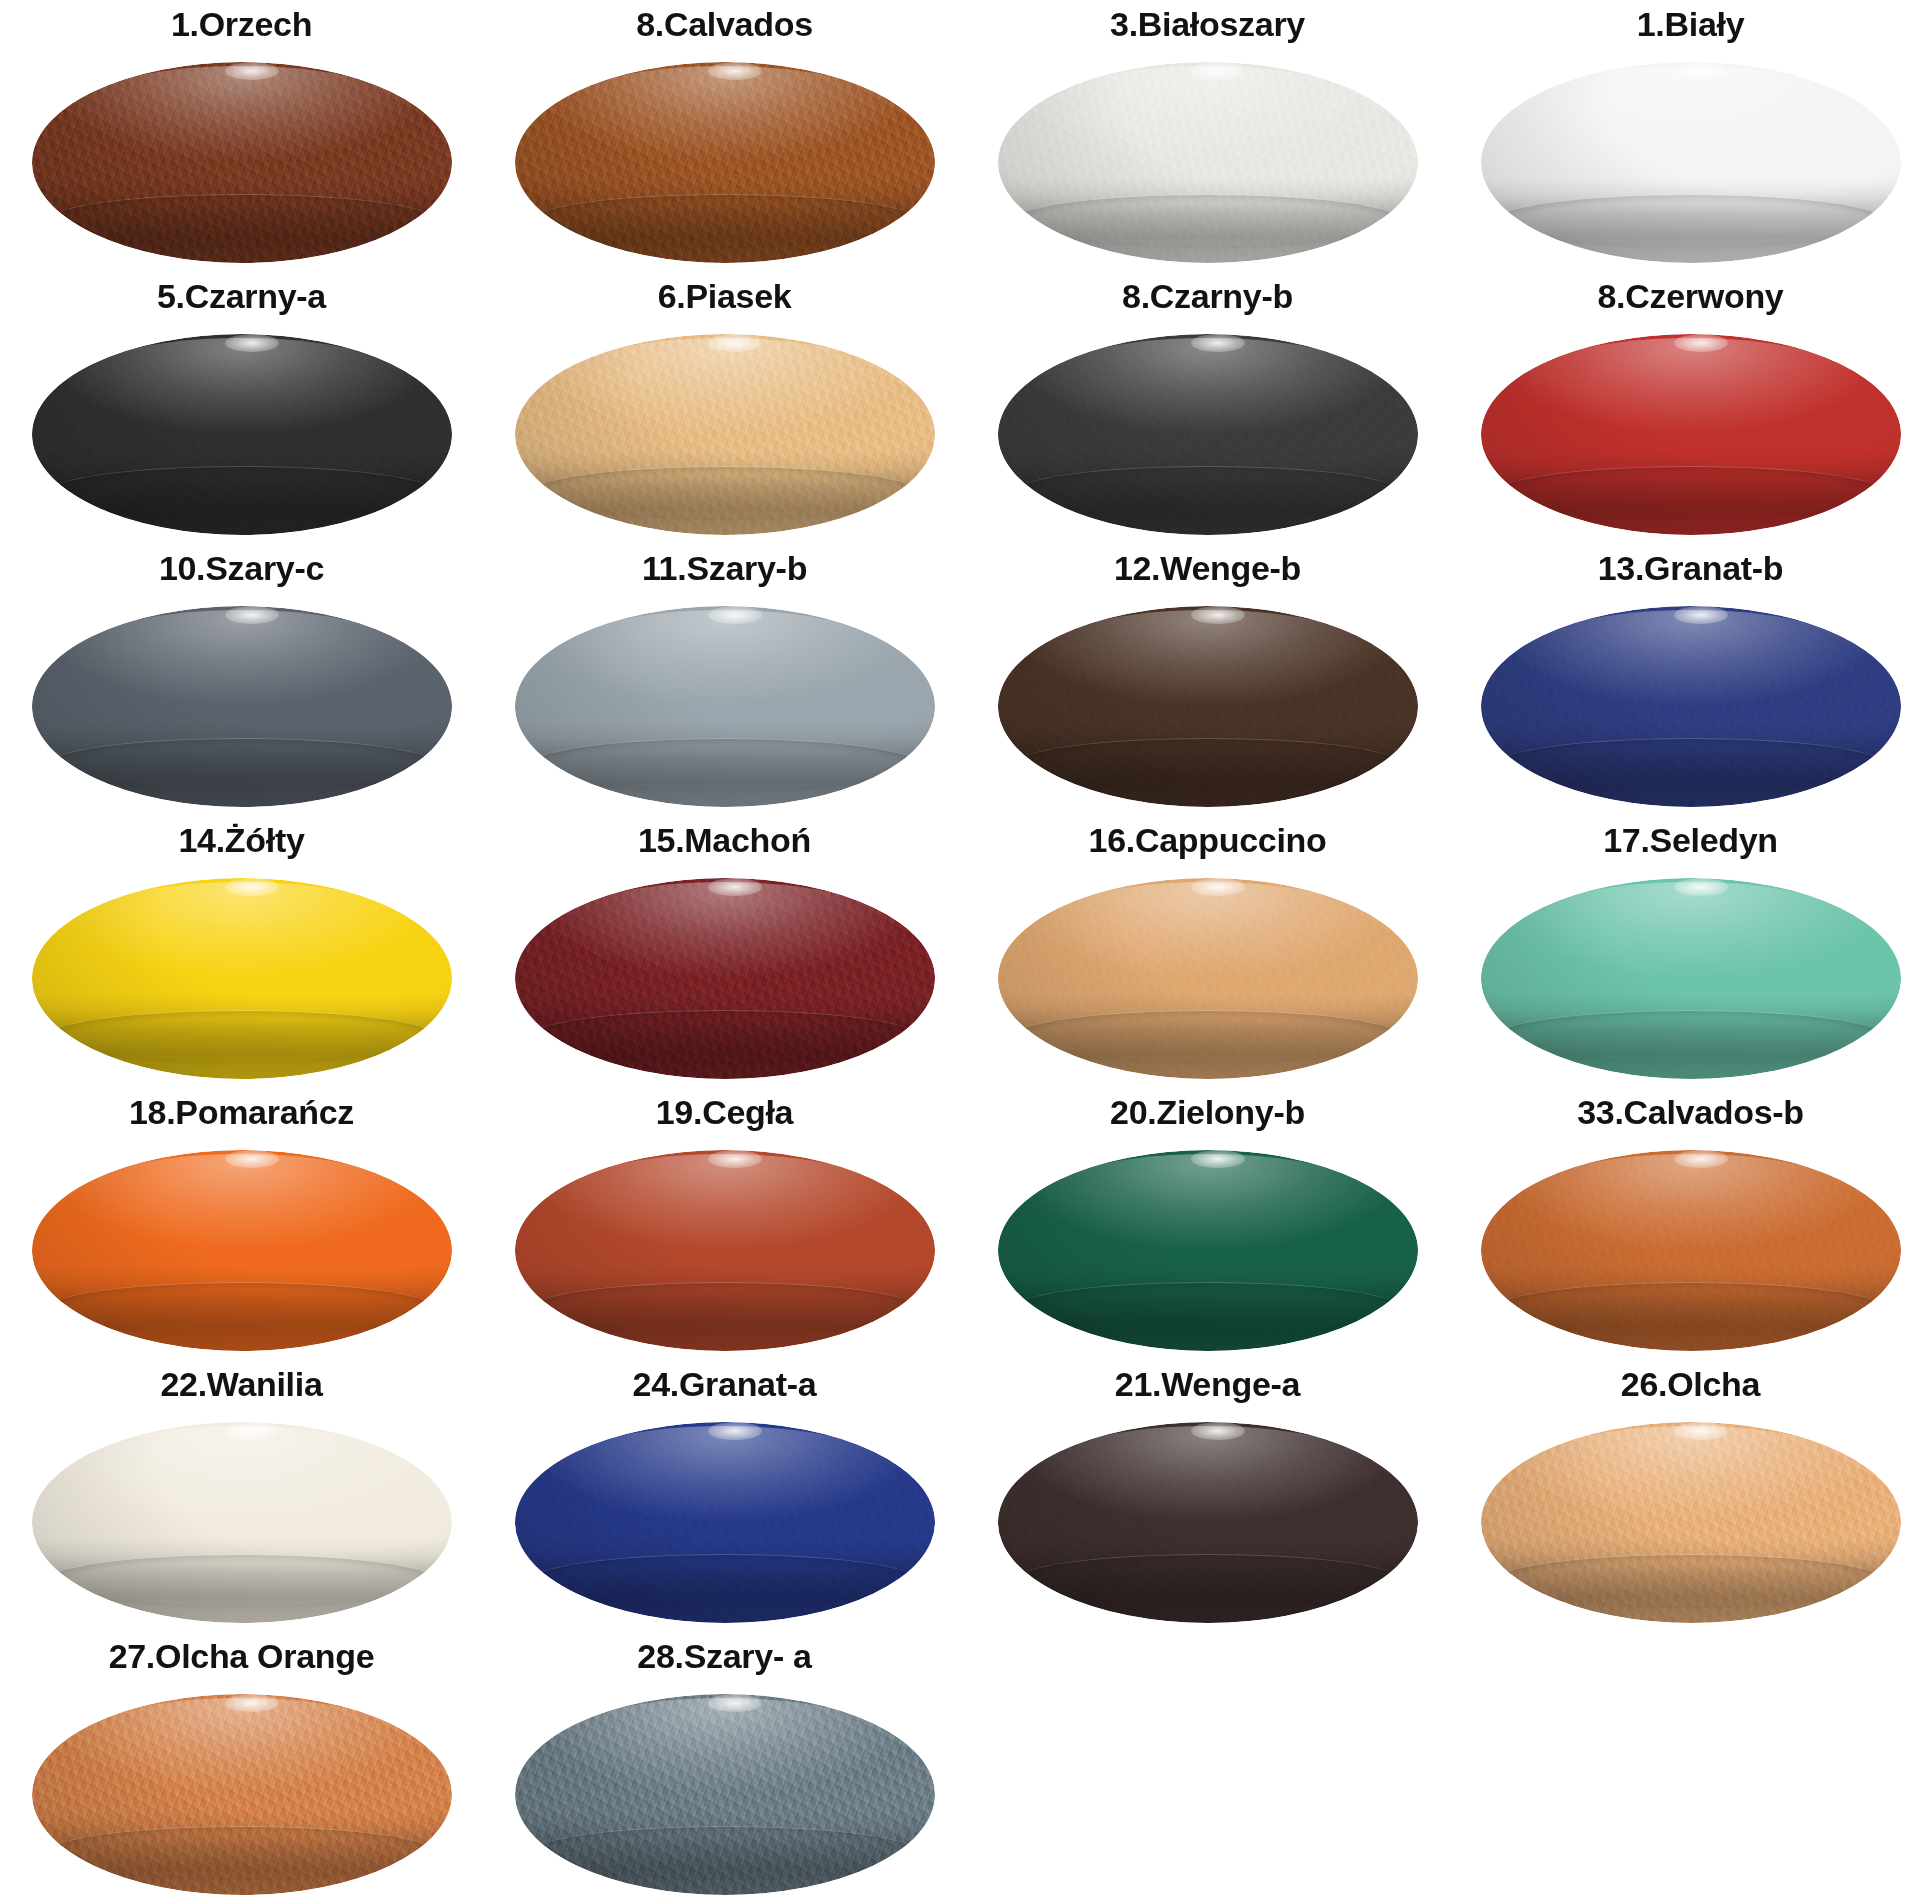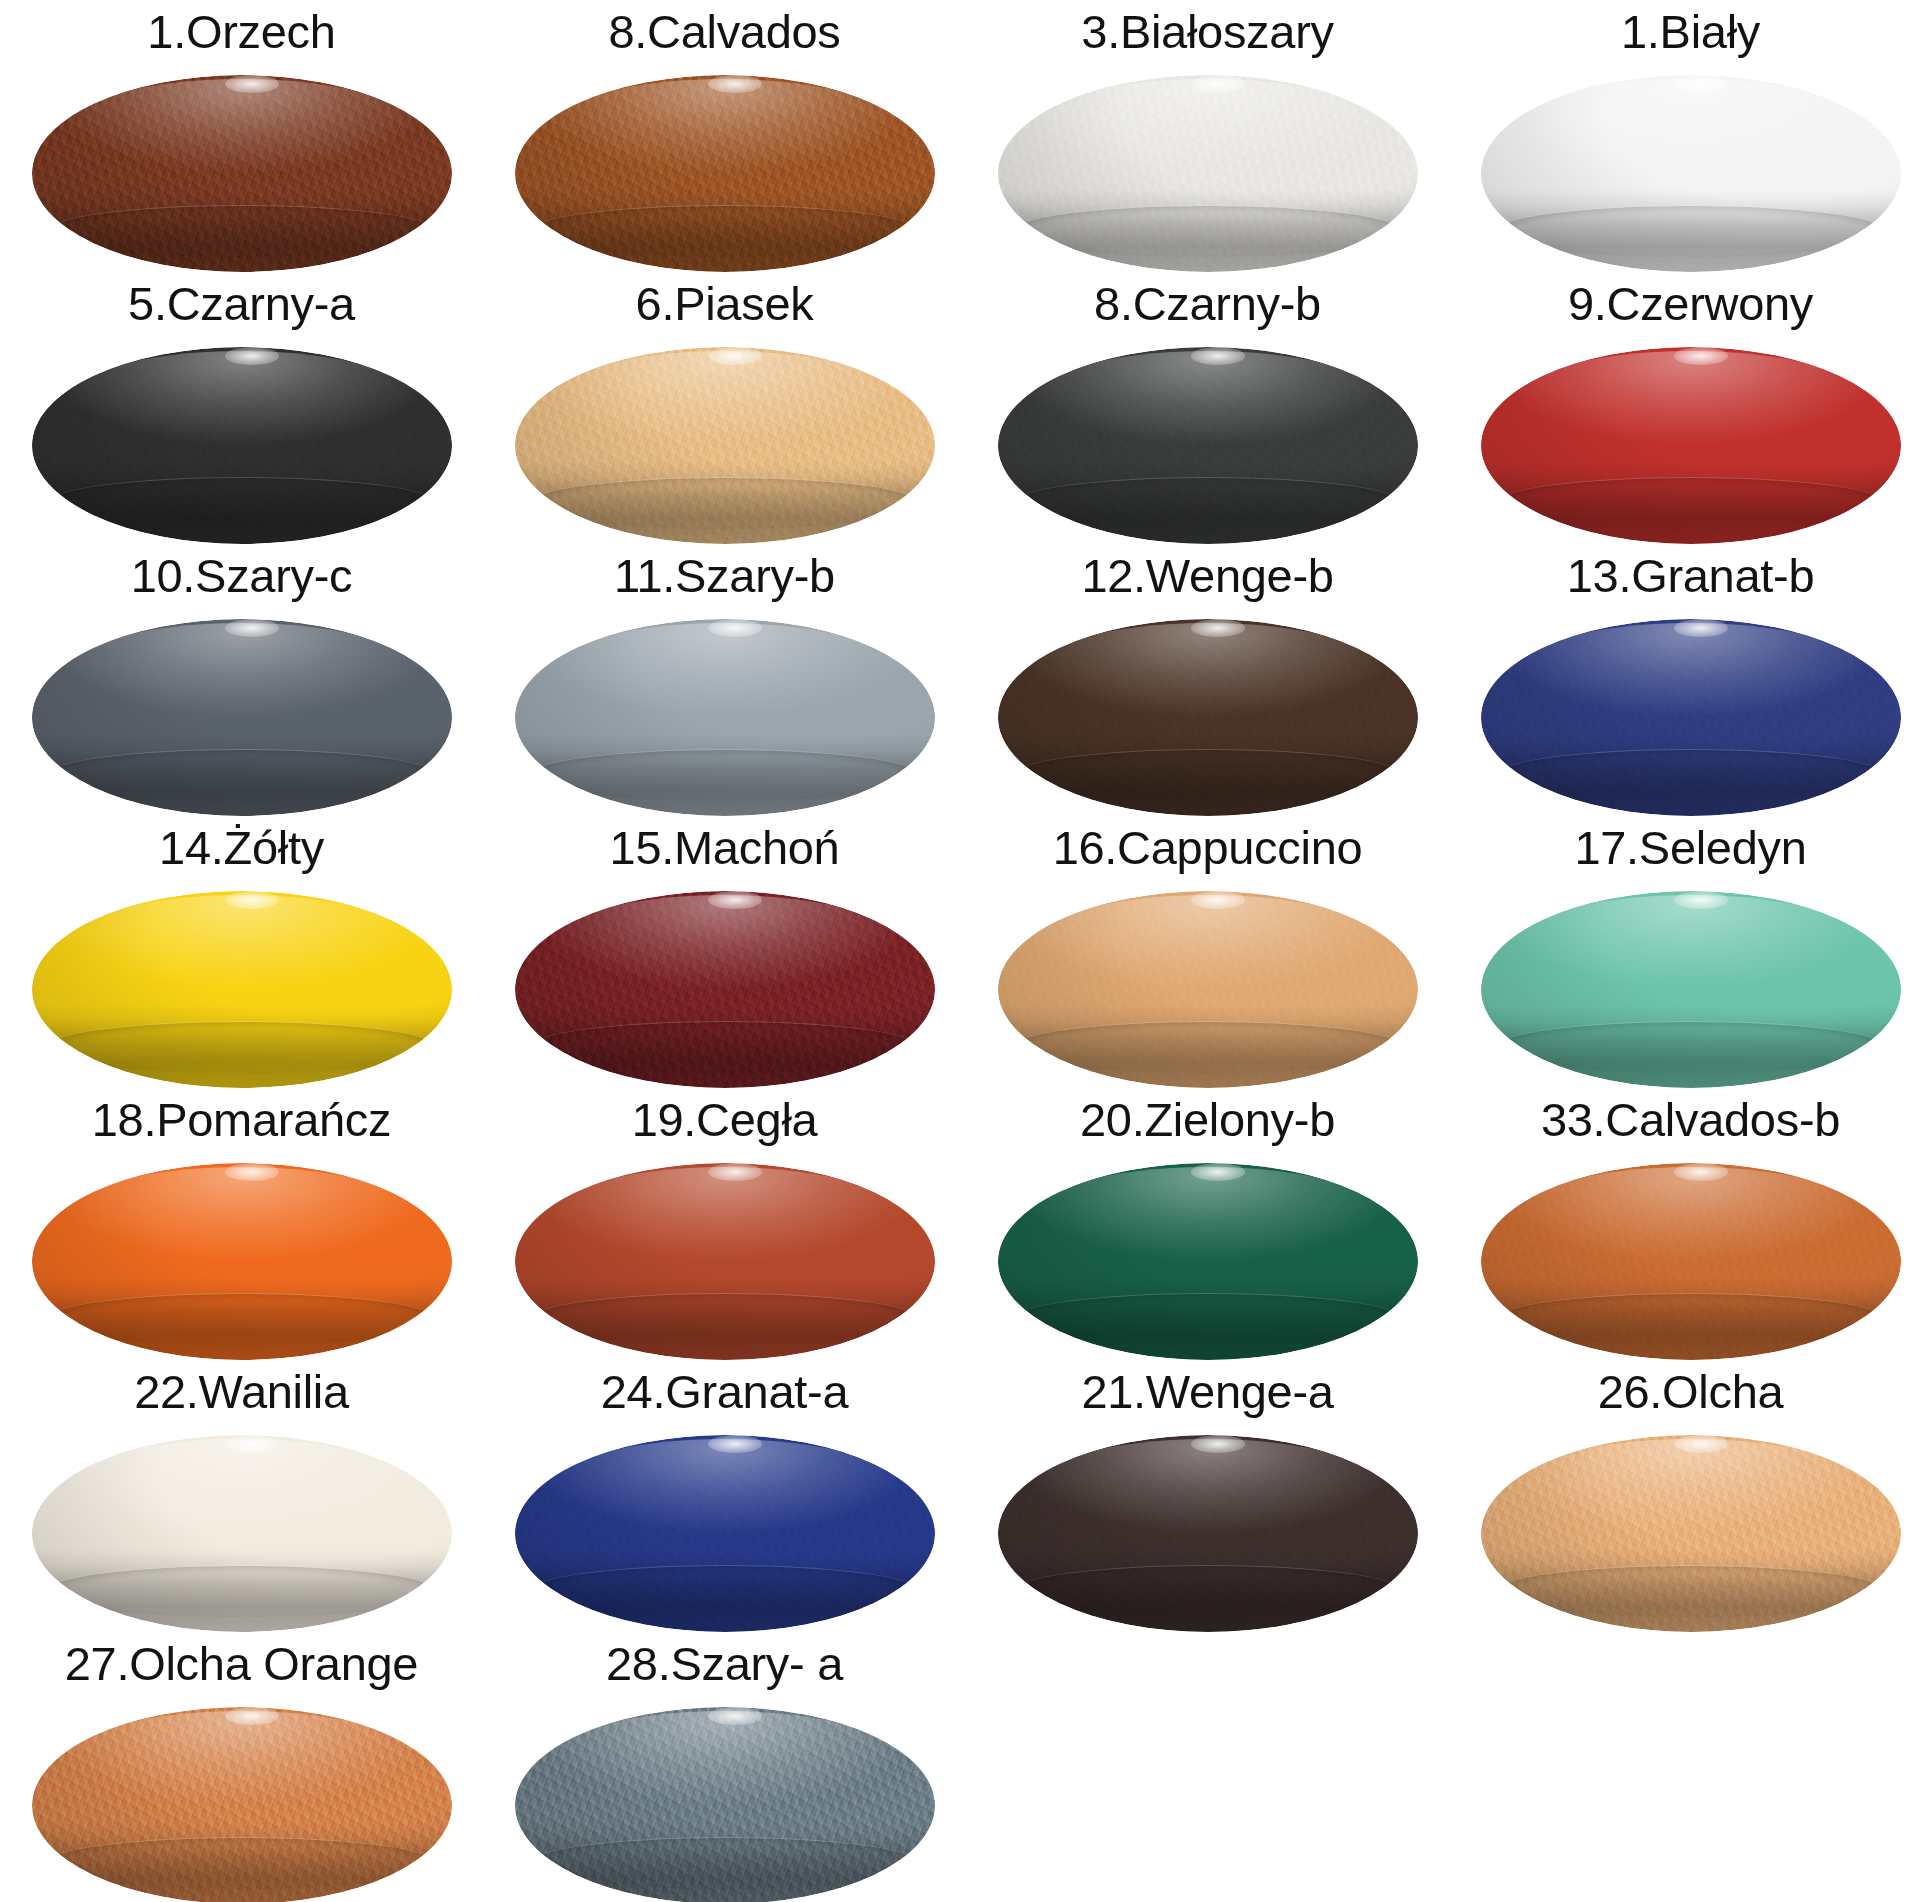--- a/index.html
+++ b/index.html
@@ -23,27 +23,27 @@
   }
   .swatch-cell {
     position: relative;
     display: flex;
     flex-direction: column;
     align-items: center;
     box-sizing: border-box;
     padding-top: 7px;
   }
   .swatch-label {
-    font-size: 47px;
+    font-size: 34px;
     line-height: 1.05;
     color: #121212;
     letter-spacing: -0.3px;
     text-align: center;
     white-space: nowrap;
-    font-weight: 400;
+    font-weight: 700;
   }
   .swatch-puck-wrap {
     position: relative;
     width: 420px;
     height: 201px;
     margin-top: 19px;
   }
   .swatch-puck {
     position: absolute;
     inset: 0;
@@ -227,21 +227,21 @@
           <div class="puck-grain"></div>
           <div class="puck-shade"></div>
           <div class="puck-rim"></div>
           <div class="puck-seam"></div>
           <div class="puck-sheen"></div>
           <div class="puck-glint"></div>
         </div>
       </div>
     </div>
     <div class="swatch-cell">
-      <div class="swatch-label">9.Czerwony</div>
+      <div class="swatch-label">8.Czerwony</div>
       <div class="swatch-puck-wrap">
         <div class="swatch-puck grain-none">
           <div class="puck-base" style="background: rgb(192, 48, 44);"></div>
           <div class="puck-grain"></div>
           <div class="puck-shade"></div>
           <div class="puck-rim"></div>
           <div class="puck-seam"></div>
           <div class="puck-sheen"></div>
           <div class="puck-glint"></div>
         </div>

